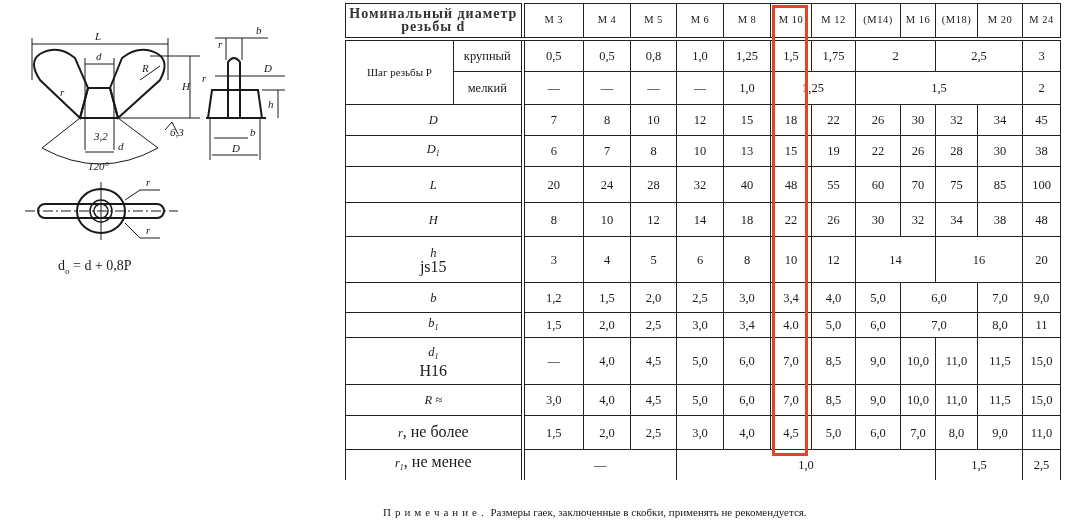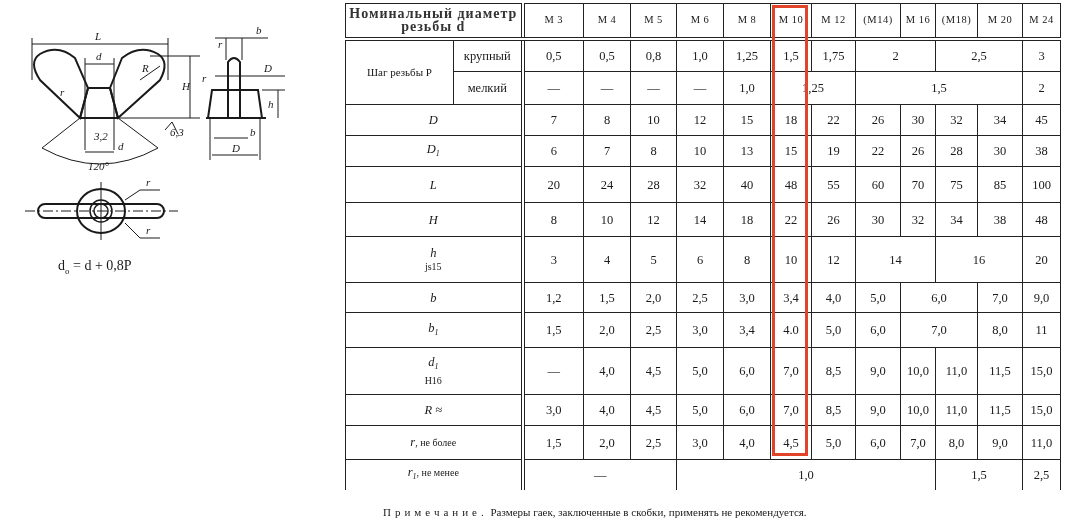--- a/index.html
+++ b/index.html
@@ -11,21 +11,21 @@
   table.spec { position:absolute; left:345px; top:3px; border-collapse:collapse;
                table-layout:fixed; font-size:12.5px; }
   table.spec td { border:1.5px solid #222; text-align:center; vertical-align:middle;
                   padding:0; line-height:14px; }
   table.spec td.lbl { font-style:italic; }
   table.spec td.hdr-lbl { font-size:14px; letter-spacing:1px; font-weight:bold; color:#333; line-height:13px; }
   table.spec td.hdr { font-size:10.5px; letter-spacing:0.5px; font-weight:normal; }
   table.spec td.dbl-left { border-left:4px double #222; }
   table.spec tr.dbl-bottom td { border-bottom:4px double #222; }
   .sub { font-size:8px; vertical-align:-3px; font-style:italic; }
-  .up { font-style:normal; font-size:10px; }
+  .up { font-style:normal; font-size:16px; }
   .outline { position:absolute; left:772px; top:5px; width:36px; height:451px;
              border:3px solid #e0452a; border-bottom-width:3px; box-sizing:border-box; pointer-events:none; }
   .note { position:absolute; left:383px; top:506px; font-size:11px; }
   .note .spaced { letter-spacing:4px; }
   table.spec tr.last td { border-bottom:none; }
 </style>
 </head>
 <body>
 
 <svg class="drawing" viewBox="0 0 320 300" xmlns="http://www.w3.org/2000/svg">
@@ -265,21 +265,21 @@
         <td colspan="1" class="">2,0</td>
         <td colspan="1" class="">2,5</td>
         <td colspan="1" class="">3,0</td>
         <td colspan="1" class="">3,4</td>
         <td colspan="1" class="">4,0</td>
         <td colspan="1" class="">5,0</td>
         <td colspan="2" class="">6,0</td>
         <td colspan="1" class="">7,0</td>
         <td colspan="1" class="">9,0</td>
       </tr>
-      <tr style="height: 35px;">
+      <tr style="height: 25px;">
         <td colspan="2" class="lbl">
           <div><span>b</span><span class="sub">1</span></div>
         </td>
         <td colspan="1" class="dbl-left">1,5</td>
         <td colspan="1" class="">2,0</td>
         <td colspan="1" class="">2,5</td>
         <td colspan="1" class="">3,0</td>
         <td colspan="1" class="">3,4</td>
         <td colspan="1" class="">4.0</td>
         <td colspan="1" class="">5,0</td>

